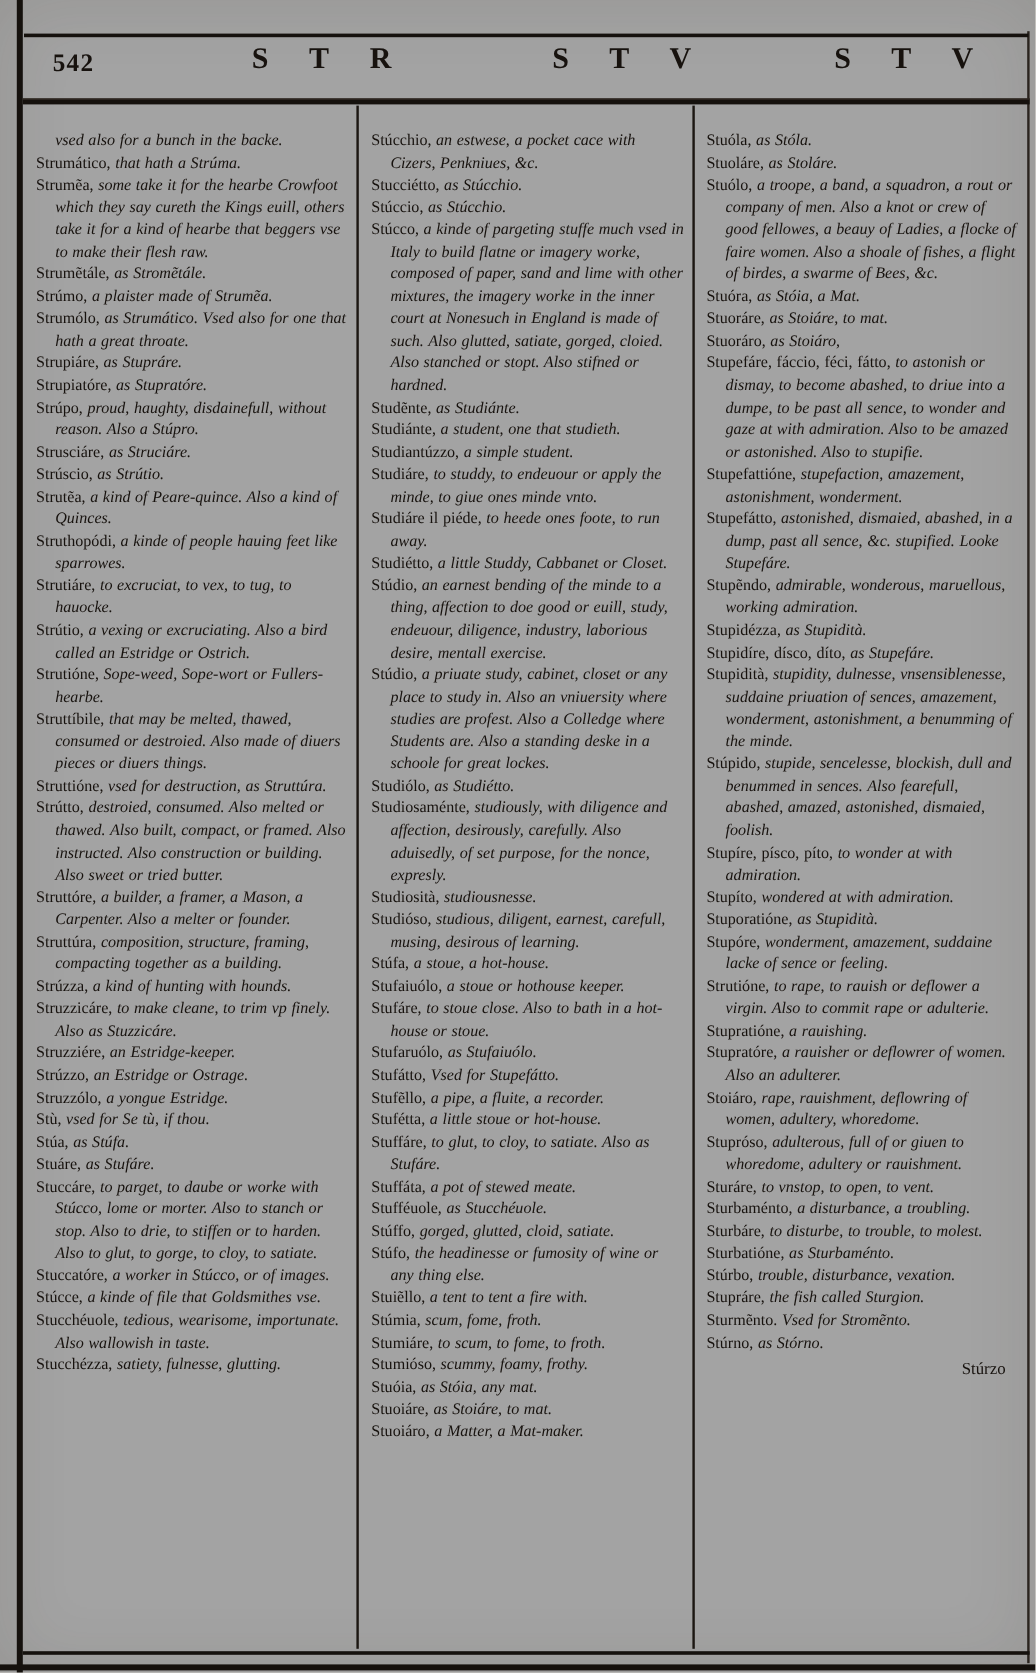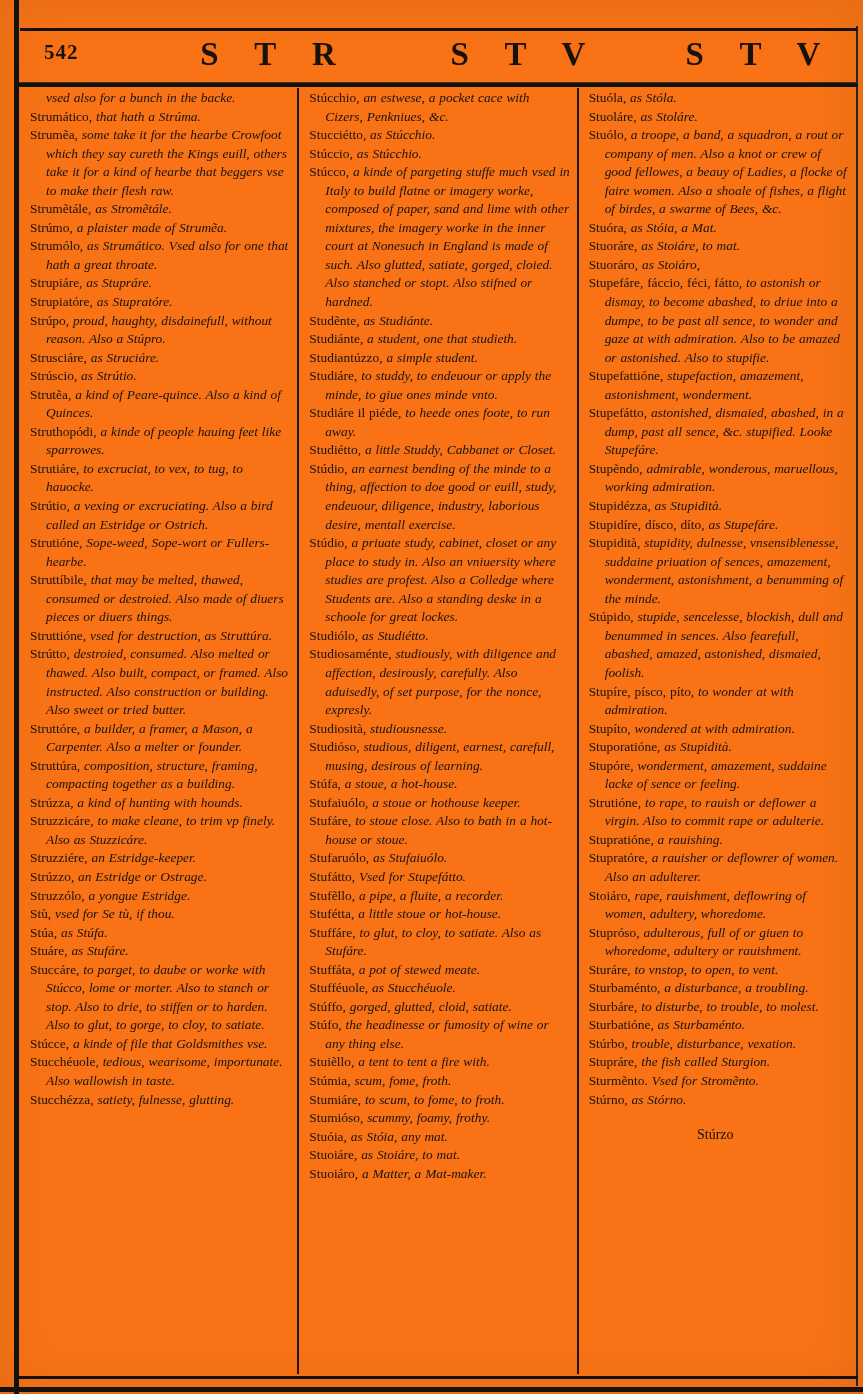--- a/index.html
+++ b/index.html
@@ -1,66 +1,66 @@
 <!DOCTYPE html>
 <html><head>
 <meta charset="utf-8">
 <style>
   html,body{margin:0;padding:0;background:#e9e7e0;}
   .page{
     position:relative;
     width:863px;height:1394px;
     margin:0 auto;
-    background:#f97316;
+    background:#a3a3a3;
     font-family:"Liberation Serif","DejaVu Serif",serif;
     color:#17120e;
     overflow:hidden;
     box-shadow:inset 0 0 60px rgba(60,50,35,.12);
   }
   
   .edge-left{position:absolute;left:14px;top:0;bottom:0;width:5px;background:#15110d;}
   .edge-right{position:absolute;right:5px;top:26px;bottom:8px;width:2px;background:#2a241e;}
   .rule-top{position:absolute;left:20px;right:6px;top:28px;height:3px;background:#15110d;}
   .rule-header{position:absolute;left:19px;right:5px;top:82px;height:4px;background:#15110d;border-top:1px solid #3a332b;}
   .rule-bottom-1{position:absolute;left:19px;right:5px;top:1376px;height:3px;background:#15110d;}
   .rule-bottom-2{position:absolute;left:0;right:0;top:1387px;height:5px;background:#15110d;}
   
   .header{position:absolute;left:20px;right:6px;top:30px;height:52px;}
   .pageno{
     position:absolute;left:24px;top:10px;
     font-size:21px;font-weight:bold;letter-spacing:1px;
   }
   .sec{
     position:absolute;top:6px;
-    font-size:33px;font-weight:bold;letter-spacing:14px;
+    font-size:25px;font-weight:bold;letter-spacing:14px;
     white-space:nowrap;transform:translateX(-50%);
   }
   .sec1{left:255px;}
   .sec2{left:505px;}
   .sec3{left:740px;}
   
   .columns{
     position:absolute;left:20px;right:7px;top:88px;bottom:20px;
     display:flex;align-items:stretch;
   }
-  .col{flex:1 1 0;padding:1px 6px 0 10px;overflow:hidden;}
+  .col{flex:1 1 0;padding:20px 6px 0 10px;overflow:hidden;}
   .col + .col{border-left:2px solid #1c1712;}
   .entry{
     margin:0;
     padding-left:16px;text-indent:-16px;
     font-size:13.4px;line-height:18.55px;
     word-spacing:.5px;
   }
   .entry .hw{font-style:normal;}
   .entry .def{font-style:italic;}
   .entry.cont{text-indent:0;}
   .catchword{
-    text-align:center;
+    text-align:right;
     font-style:normal;font-size:14px;
-    padding:2px 8px 0 0;margin:16px;
+    padding:2px 8px 0 0;margin:4px;
   }
 </style>
 </head>
 <body>
 
 <div class="page">
   <div class="edge-left"></div>
   <div class="edge-right"></div>
   <div class="rule-top"></div>
 
@@ -98,20 +98,21 @@
         <p class="entry"><span class="hw">Struttúra, </span><span class="def">composition, structure, framing, compacting together as a building.</span></p>
         <p class="entry"><span class="hw">Strúzza, </span><span class="def">a kind of hunting with hounds.</span></p>
         <p class="entry"><span class="hw">Struzzicáre, </span><span class="def">to make cleane, to trim vp finely. Also as Stuzzicáre.</span></p>
         <p class="entry"><span class="hw">Struzziére, </span><span class="def">an Estridge-keeper.</span></p>
         <p class="entry"><span class="hw">Strúzzo, </span><span class="def">an Estridge or Ostrage.</span></p>
         <p class="entry"><span class="hw">Struzzólo, </span><span class="def">a yongue Estridge.</span></p>
         <p class="entry"><span class="hw">Stù, </span><span class="def">vsed for Se tù, if thou.</span></p>
         <p class="entry"><span class="hw">Stúa, </span><span class="def">as Stúfa.</span></p>
         <p class="entry"><span class="hw">Stuáre, </span><span class="def">as Stufáre.</span></p>
         <p class="entry"><span class="hw">Stuccáre, </span><span class="def">to parget, to daube or worke with Stúcco, lome or morter. Also to stanch or stop. Also to drie, to stiffen or to harden. Also to glut, to gorge, to cloy, to satiate.</span></p>
+        <p class="entry"><span class="hw">Stuccatóre, </span><span class="def">a worker in Stúcco, or of images.</span></p>
         <p class="entry"><span class="hw">Stúcce, </span><span class="def">a kinde of file that Goldsmithes vse.</span></p>
         <p class="entry"><span class="hw">Stucchéuole, </span><span class="def">tedious, wearisome, importunate. Also wallowish in taste.</span></p>
         <p class="entry"><span class="hw">Stucchézza, </span><span class="def">satiety, fulnesse, glutting.</span></p>
       </div>
     <div class="col">
         <p class="entry"><span class="hw">Stúcchio, </span><span class="def">an estwese, a pocket cace with Cizers, Penkniues, &amp;c.</span></p>
         <p class="entry"><span class="hw">Stucciétto, </span><span class="def">as Stúcchio.</span></p>
         <p class="entry"><span class="hw">Stúccio, </span><span class="def">as Stúcchio.</span></p>
         <p class="entry"><span class="hw">Stúcco, </span><span class="def">a kinde of pargeting stuffe much vsed in Italy to build flatne or imagery worke, composed of paper, sand and lime with other mixtures, the imagery worke in the inner court at Nonesuch in England is made of such. Also glutted, satiate, gorged, cloied. Also stanched or stopt. Also stifned or hardned.</span></p>
         <p class="entry"><span class="hw">Studẽnte, </span><span class="def">as Studiánte.</span></p>

